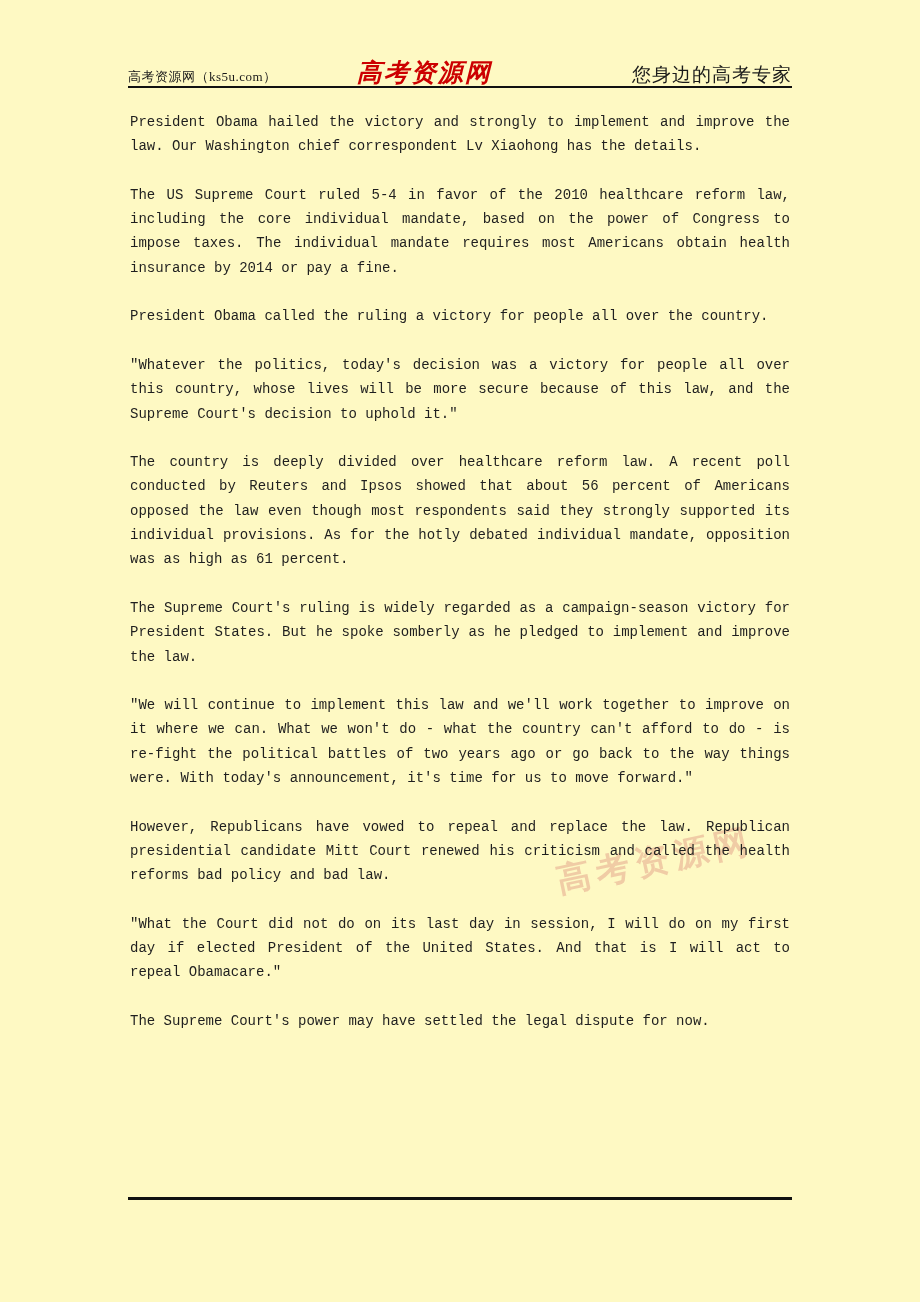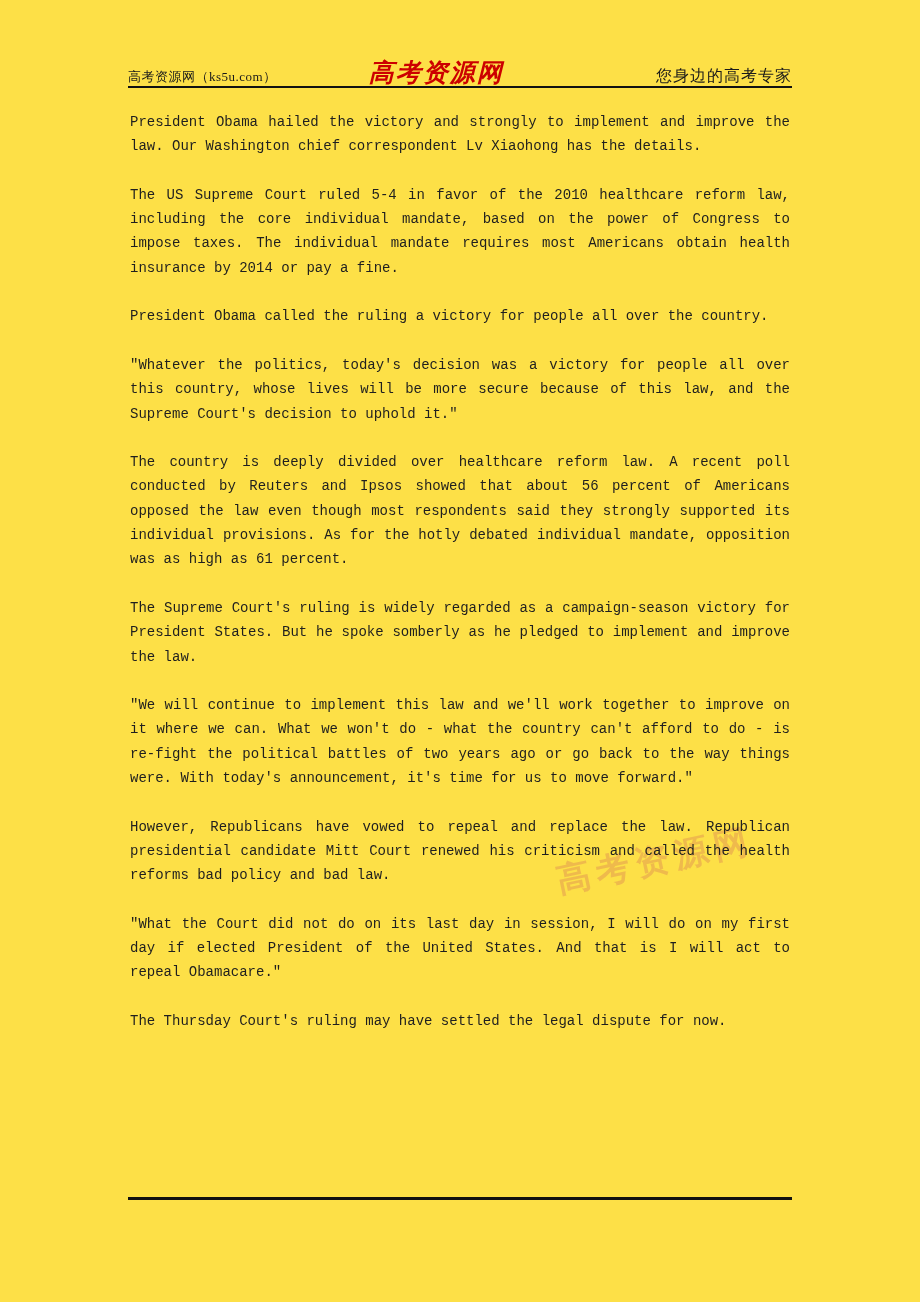--- a/index.html
+++ b/index.html
@@ -2,21 +2,21 @@
 <html style="--logo-red: #cc0000; --link-blue: #0000cc; --footer-purple: #6633cc;"><head>
 <meta charset="utf-8">
 <style>
   * { margin: 0; padding: 0; box-sizing: border-box; }
   html, body { background: #ffffff; }
   .page {
     position: relative;
     width: 920px;
     height: 1302px;
     margin: 0 auto;
-    background: #fde047;
+    background: #fef9c3;
     overflow: hidden;
     font-family: "Liberation Serif", serif;
   }
 
   
   .header {
     position: absolute;
     top: 56px;
     left: 128px;
     right: 128px;
@@ -31,21 +31,21 @@
   }
   .header-logo {
     font-size: 25px;
     font-weight: bold;
     font-style: italic;
     color: var(--logo-red, #cc0000);
     letter-spacing: 2px;
     transform: translateX(-30px);
   }
   .header-right {
-    font-size: 16px;
+    font-size: 19px;
     color: #1a1a1a;
     letter-spacing: 1px;
   }
   .header-rule {
     position: absolute;
     top: 86px;
     left: 128px;
     right: 128px;
     height: 2px;
     background: #111111;
@@ -128,18 +128,18 @@
   <div class="article">
       <p>President Obama hailed the victory and strongly to implement and improve the law. Our Washington chief correspondent Lv Xiaohong has the details.</p>
       <p>The US Supreme Court ruled 5-4 in favor of the 2010 healthcare reform law, including the core individual mandate, based on the power of Congress to impose taxes. The individual mandate requires most Americans obtain health insurance by 2014 or pay a fine.</p>
       <p>President Obama called the ruling a victory for people all over the country.</p>
       <p>"Whatever the politics, today's decision was a victory for people all over this country, whose lives will be more secure because of this law, and the Supreme Court's decision to uphold it."</p>
       <p>The country is deeply divided over healthcare reform law. A recent poll conducted by Reuters and Ipsos showed that about 56 percent of Americans opposed the law even though most respondents said they strongly supported its individual provisions. As for the hotly debated individual mandate, opposition was as high as 61 percent.</p>
       <p>The Supreme Court's ruling is widely regarded as a campaign-season victory for President States. But he spoke somberly as he pledged to implement and improve the law.</p>
       <p>"We will continue to implement this law and we'll work together to improve on it where we can. What we won't do - what the country can't afford to do - is re-fight the political battles of two years ago or go back to the way things were. With today's announcement, it's time for us to move forward."</p>
       <p>However, Republicans have vowed to repeal and replace the law. Republican presidential candidate Mitt Court renewed his criticism and called the health reforms bad policy and bad law.</p>
       <p>"What the Court did not do on its last day in session, I will do on my first day if elected President of the United States. And that is I will act to repeal Obamacare."</p>
-      <p>The Thursday Court's ruling may have settled the legal dispute for now.</p>
+      <p>The Supreme Court's power may have settled the legal dispute for now.</p>
     </div>
 
   <div class="footer-rule"></div>
 
 </div>
 
 </body></html>

